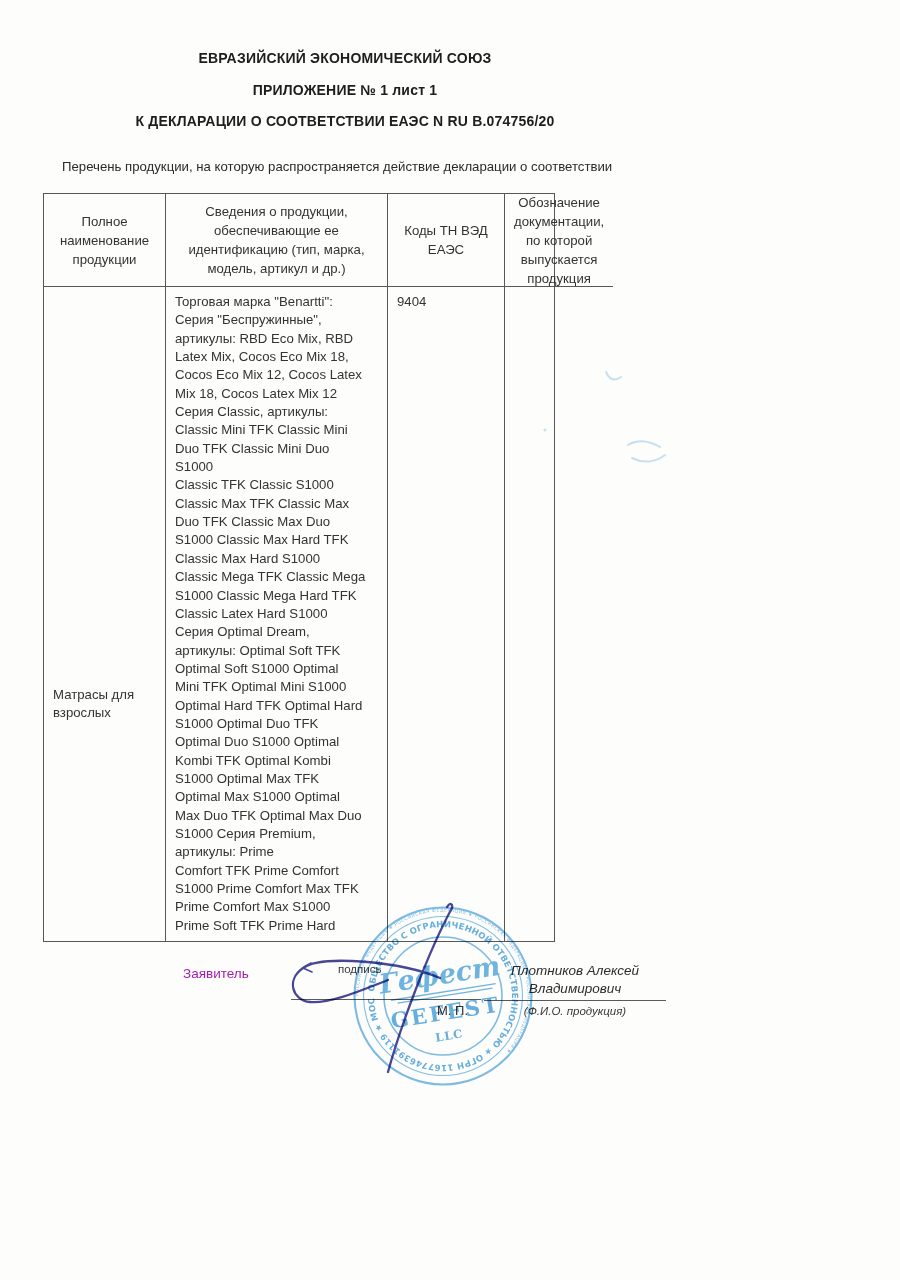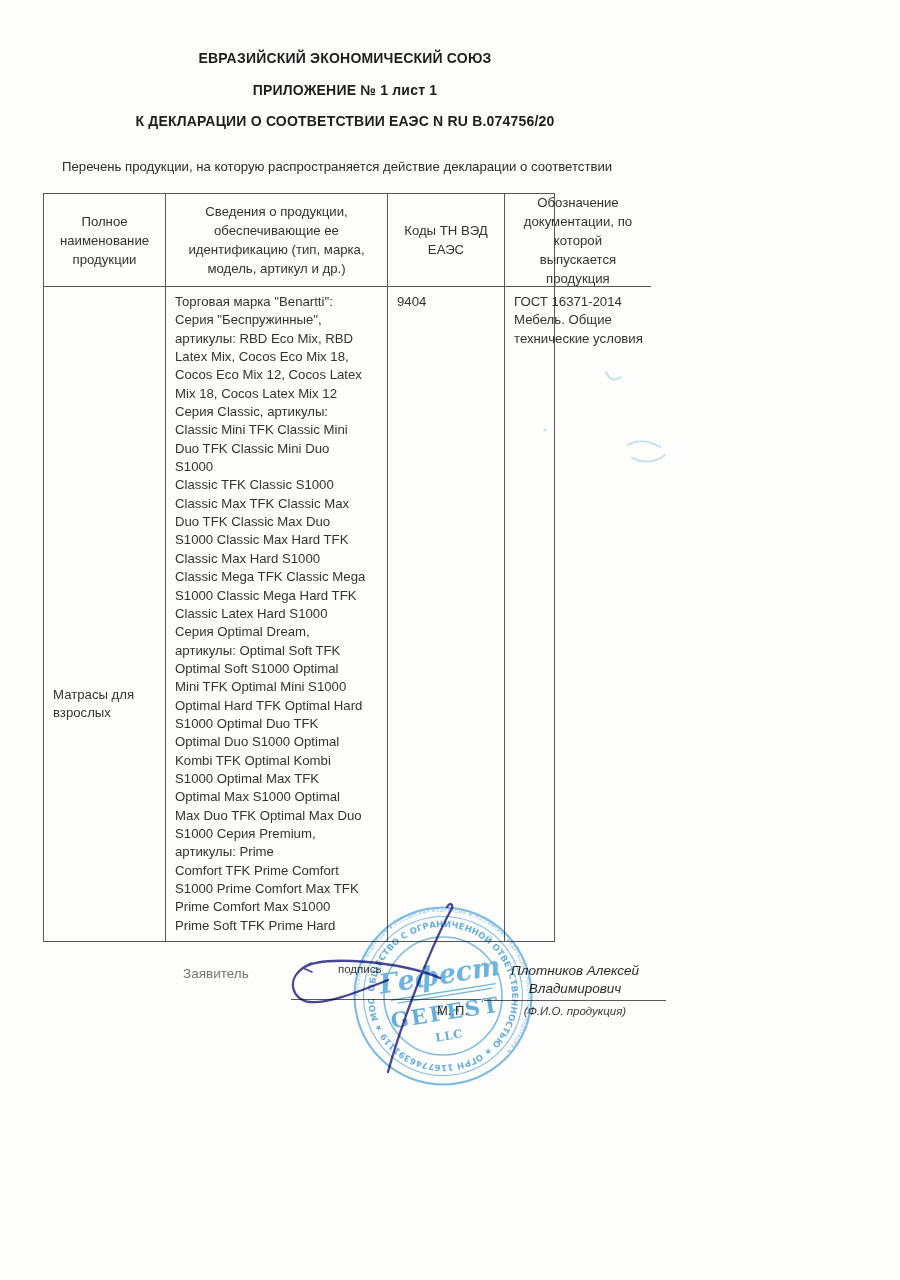--- a/index.html
+++ b/index.html
@@ -17,21 +17,21 @@
           border:1.4px solid #575757;display:grid;grid-template-columns:122px 222px 117px 1fr;grid-template-rows:93px 1fr;}
   .cell{box-sizing:border-box;border-right:1.4px solid #575757;font-size:13.2px;color:#333;}
   .cell.last{border-right:none;}
   .hcell{border-bottom:1.4px solid #575757;display:flex;align-items:center;justify-content:center;
          text-align:center;padding:4px 9px;line-height:19px;}
   .bcell{padding:6px 8px 6px 9px;line-height:18.35px;}
   .bcell .ln{white-space:nowrap;}
   .cell-product{padding-top:399px;padding-left:9px;padding-right:4px;line-height:18.4px;}
 
   
-  .applicant{position:absolute;left:183px;top:966px;font-size:13.5px;color:#737373;}
+  .applicant{position:absolute;left:183px;top:966px;font-size:13.5px;color:#a21caf;}
   .sig-line{position:absolute;left:291px;top:999px;width:190px;border-top:1.3px solid #5a5a5a;}
   .sig-caption{position:absolute;left:338px;top:963px;font-size:11.5px;color:#3a3a3a;}
   .seal-caption{position:absolute;left:437px;top:1003px;font-size:13px;color:#2e2e2e;}
   .name-block{position:absolute;left:475px;top:962px;width:200px;text-align:center;font-size:13.5px;
               line-height:18px;color:#2c2c2c;font-style:italic;}
   .name-line{margin:2px auto 0 auto;width:182px;border-top:1.3px solid #5a5a5a;}
   .name-caption{font-size:11.5px;color:#3a3a3a;margin-top:1px;}
 
   
   .stamp{position:absolute;left:343px;top:896px;width:200px;height:200px;mix-blend-mode:multiply;opacity:.92;}
@@ -88,25 +88,20 @@
         <div class="ln">Optimal Max S1000 Optimal</div>
         <div class="ln">Max Duo TFK Optimal Max Duo</div>
         <div class="ln">S1000 Серия Premium,</div>
         <div class="ln">артикулы: Prime</div>
         <div class="ln">Comfort TFK Prime Comfort</div>
         <div class="ln">S1000 Prime Comfort Max TFK</div>
         <div class="ln">Prime Comfort Max S1000</div>
         <div class="ln">Prime Soft TFK Prime Hard</div>
       </div>
     <div class="cell bcell">9404</div>
-    <div class="cell bcell last">
-        <div class="ln">ГОСТ 16371-2014</div>
-        <div class="ln">Мебель. Общие</div>
-        <div class="ln">технические условия</div>
-      </div>
   </div>
 
   <div class="applicant">Заявитель</div>
   <div class="sig-line"></div>
   <div class="sig-caption">подпись</div>
   <div class="seal-caption">М. П.</div>
   <div class="name-block">
     <div>Плотников Алексей</div>
     <div>Владимирович</div>
     <div class="name-line"></div>

